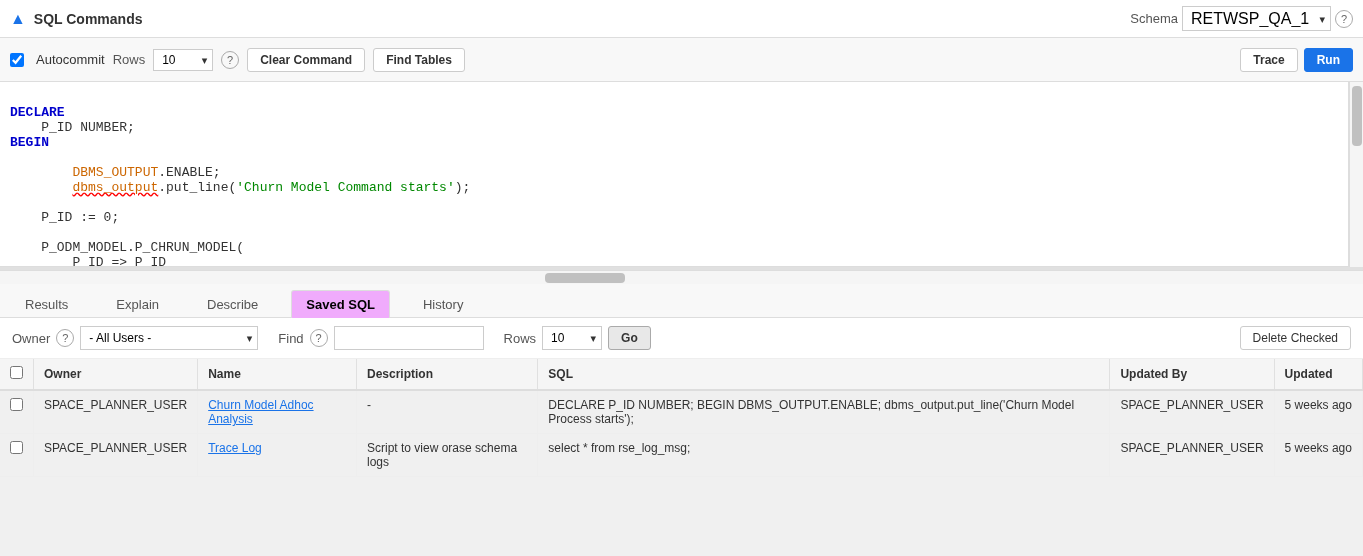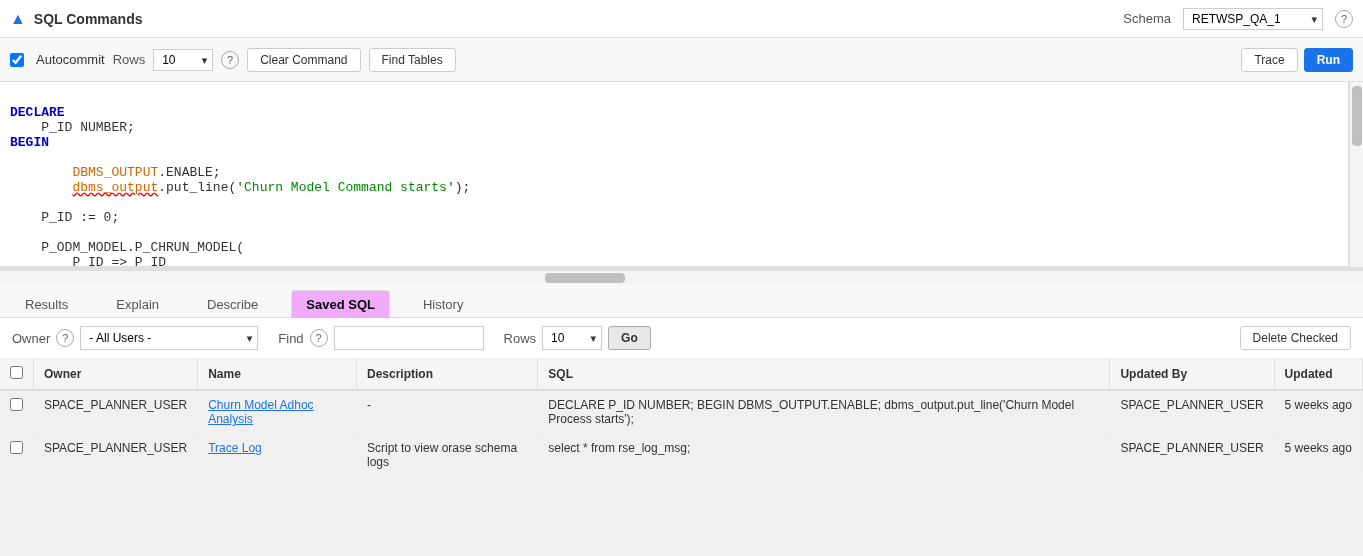--- a/index.html
+++ b/index.html
@@ -5,25 +5,25 @@
     * { box-sizing: border-box; margin: 0; padding: 0; }
     body { font-family: Arial, sans-serif; font-size: 13px; background: #f0f0f0; color: #333; }
 
     
     .header {
       display: flex; align-items: center; justify-content: space-between;
       background: #fff; border-bottom: 1px solid #ddd; padding: 5px 10px; height: 38px;
     }
     .header-left { display: flex; align-items: center; gap: 8px; }
     .header-title { font-size: 14px; font-weight: bold; color: #333; }
-    .header-right { display: flex; align-items: center; gap: 12px; }
+    .header-right { display: flex; align-items: center; gap: 4px; }
     .schema-label { font-size: 13px; color: #555; }
     .schema-select {
       border: 1px solid #ccc; background: #fff; padding: 3px 20px 3px 8px;
-      font-size: 12px; cursor: pointer; appearance: none; -webkit-appearance: none;
+      font-size: 16px; cursor: pointer; appearance: none; -webkit-appearance: none;
       min-width: 140px; position: relative;
     }
     .schema-wrapper { position: relative; display: inline-block; }
     .schema-wrapper::after {
       content: '▾'; position: absolute; right: 6px; top: 50%; transform: translateY(-50%);
       pointer-events: none; font-size: 11px;
     }
     .help-circle {
       width: 18px; height: 18px; border-radius: 50%; border: 1px solid #aaa;
       display: flex; align-items: center; justify-content: center; font-size: 11px; color: #666; cursor: pointer;
@@ -42,21 +42,21 @@
     .rows-select {
       border: 1px solid #ccc; background: #fff; padding: 3px 22px 3px 8px;
       font-size: 12px; cursor: pointer; appearance: none; -webkit-appearance: none; min-width: 60px;
     }
     .rows-select-wrapper::after {
       content: '▾'; position: absolute; right: 6px; top: 50%; transform: translateY(-50%);
       pointer-events: none; font-size: 11px;
     }
     .btn {
       padding: 4px 12px; font-size: 12px; cursor: pointer; border-radius: 3px;
-      border: 1px solid #ccc; background: #fff; color: #333;
+      border: 1px solid #ccc; background: #fff; color: #333; font-weight: bold;
     }
     .btn-primary {
       background: #1a73e8; color: #fff; border-color: #1a73e8; font-weight: bold;
     }
     .btn-save { border: 1px solid #ccc; background: #fff; color: #333; }
 
     
     .code-editor {
       background: #fff; border-bottom: 1px solid #ddd;
       font-family: 'Courier New', monospace; font-size: 13px;

